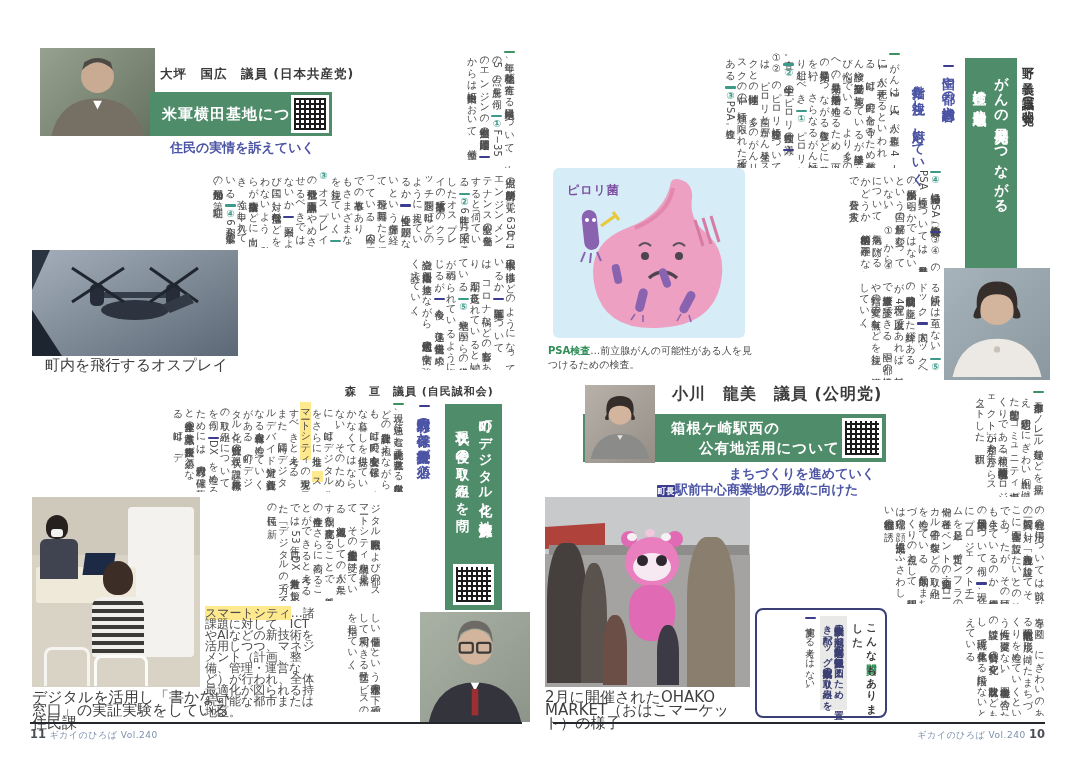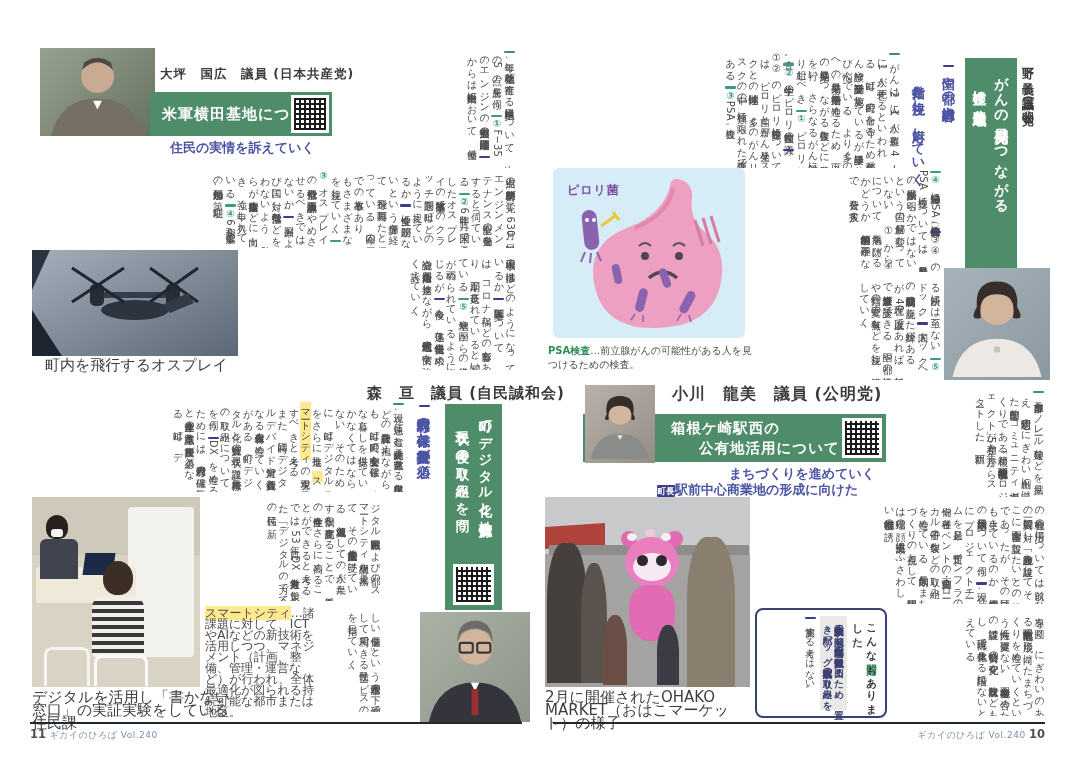--- a/index.html
+++ b/index.html
@@ -156,21 +156,21 @@
       <line x1="128" y1="146" x2="124" y2="153" stroke="#8a63b0" stroke-width="1.5"></line>
       <line x1="136" y1="147" x2="138" y2="154" stroke="#8a63b0" stroke-width="1.5"></line>
     </g>
   </svg>
   <div class="abs pylori-label" style="left:14px;top:14px;">ピロリ菌</div>
 </div>
 <div class="abs note" style="left:548px;top:344px;width:205px;font-size:10px;line-height:14px;"><span class="grn">PSA検査</span>…前立腺がんの可能性がある人を見つけるための検査。</div>
 <div class="abs v body-text" id="a2r2" style="left:755px;top:170px;width:186px;height:102px;"><span class="bdg bdg-t">問</span><span class="num">④</span>特定健診にPSA検査追加（有料）。<span class="bdg bdg-m">町長</span>③④のPSA検査については、早期発見と死亡率の減少効果が明らかではないという国の見解が変わっていない。　①から④について、病気を防げるかどうか、科学的根拠が不確かな状況で、公費を投入す</div>
 <div class="abs v body-text" id="a2r3" style="left:755px;top:276px;width:186px;height:104px;">る決断には至らない。<span class="bdg bdg-t">問</span><span class="num">⑤</span>人間ドック。<span class="bdg bdg-m">町長</span>人間ドックへの公費助成制度は廃止した経緯があるが、現在40歳以上であれば、無料で健康診査が受診できる。国や都の検討内容や指針の変更の有無などを注視し、対応していく。</div>
 
-<div class="abs member-name" style="left:345px;top:384px;font-size:15px;margin-left:22px;">森　亘　議員 (自民誠和会)</div>
+<div class="abs member-name" style="left:345px;top:384px;font-size:11px;">森　亘　議員 (自民誠和会)</div>
 <div class="abs banner" style="left:445px;top:404px;width:57px;height:206px;">
   <div class="v abs" style="right:5px;top:6px;height:150px;">
     <div class="banner-title" style="font-size:13.5px;line-height:23px;">町のデジタル化と社会資源の</div>
     <div class="banner-title" style="font-size:13.5px;line-height:23px;padding-top:10px;">現状と今後の取り組みを問う</div>
   </div>
   <div class="abs qr" style="left:8px;bottom:5px;width:41px;height:41px;"></div>
 </div>
 <div class="abs v subtitle" style="left:409px;top:404px;height:245px;line-height:30px;font-size:13.5px;"><span class="bdg bdg-m">町長</span>専門人材の確保と将来投資が必須</div>
 <div class="abs ph" style="left:420px;top:612px;width:110px;height:110px;background:linear-gradient(135deg,#aab2a6,#8d958a);">
   <svg width="110" height="110" viewBox="0 0 100 100">

